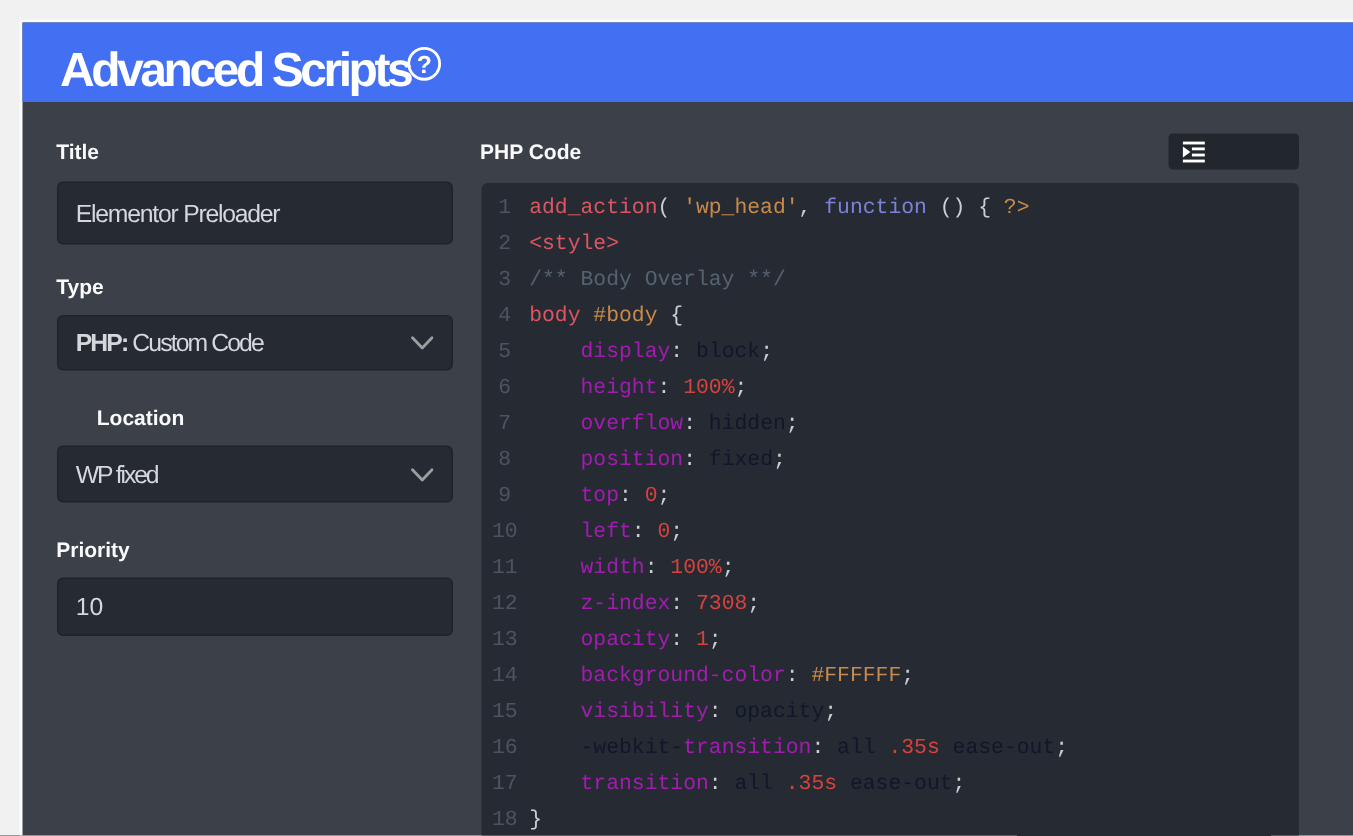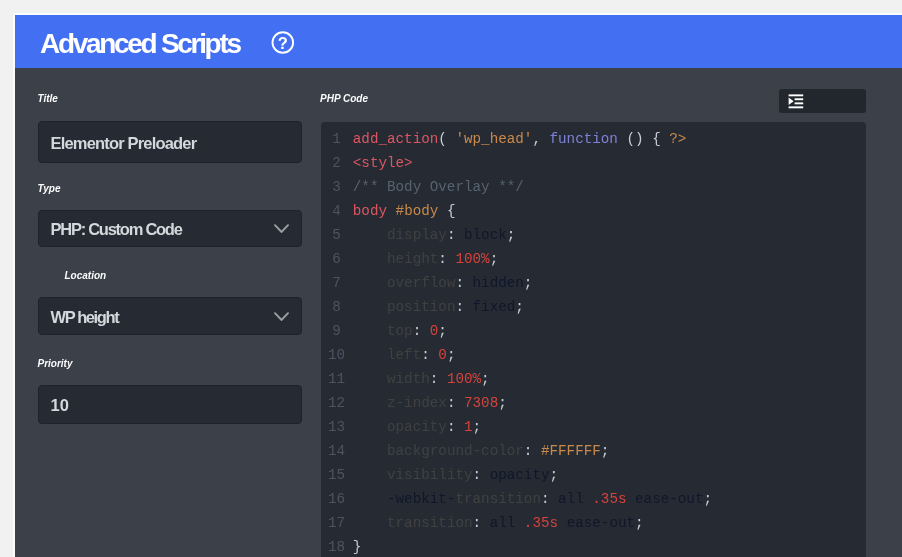--- a/index.html
+++ b/index.html
@@ -1,35 +1,35 @@
 <!DOCTYPE html>
 <html><head>
 <meta charset="utf-8">
 <style>
   * { margin:0; padding:0; box-sizing:border-box; }
   html,body { width:902px; height:557px; overflow:hidden; }
   body { background:#f1f1f2; font-family:"Liberation Sans", sans-serif; position:relative; }
   .abs { position:absolute; }
   .panel { left:15px; top:15px; width:887px; height:542px; background:#3c4149; }
   .header { left:15px; top:15px; width:887px; height:53px; background:#436ff2; }
-  .h-title { left:40px; top:29.8px; font-size:28px; font-weight:bold; color:#ffffff; letter-spacing:-2.3px; line-height:1; }
-  .label { font-size:10px; font-weight:bold; color:#fbfbfc; line-height:1;font-style:italic; }
+  .h-title { left:40px; top:29.8px; font-size:32px; font-weight:bold; color:#ffffff; letter-spacing:-2.3px; line-height:1; }
+  .label { font-size:14px; font-weight:bold; color:#fbfbfc; line-height:1; }
   .box { background:#262b33; border:1px solid #1e232a; border-radius:4px; }
-  .fieldtext { font-size:16.5px; color:#d4d8dc; line-height:1;font-weight:bold; }
+  .fieldtext { font-size:16.5px; color:#d4d8dc; line-height:1; }
   .chev { position:absolute; width:15px; height:9px; }
   .btn { left:779px; top:89px; width:87px; height:24px; background:#22262d; border-radius:3px; }
   .code-area { left:321px; top:121.5px; width:545px; height:436px; background:#262b33; border-radius:4px 4px 0 0; }
   .codewrap { position:absolute; left:321px; top:128.4px; width:545px; height:430px; overflow:hidden;
               font-family:"Liberation Mono", monospace; font-size:14.25px; line-height:23.95px; white-space:pre; }
   .gut { position:absolute; left:0; top:0; width:31px; text-align:center; color:#4c5462; }
   .src { position:absolute; left:31.8px; top:0; color:#c9ced6; }
   .r { color:#dc5662; }  
   .o { color:#c9894a; }  
   .k { color:#7d82d8; }  
-  .p { color:#404040; }  
+  .p { color:#a21caf; }  
   .v { color:#0f172a;text-align:center; }  
   .n { color:#d6423c;text-align:center; }  
   .c { color:#55626f; }  
 </style>
 </head>
 <body>
   <div class="abs" style="left:13px;top:13px;width:889px;height:544px;background:#fbfcfe;"></div>
   <div class="abs panel"></div>
   <div class="abs header"></div>
   <div class="abs h-title">Advanced Scripts</div>
@@ -44,21 +44,21 @@
 
   <div class="abs label" style="left:37.5px;top:184.2px;">Type</div>
   <div class="abs box" style="left:37.5px;top:210px;width:264px;height:37px;"></div>
   <div class="abs fieldtext" style="left:50.5px;top:220.6px;letter-spacing:-1.26px;"><b>PHP:</b> Custom Code</div>
   <svg class="chev" style="left:273.5px;top:224.3px;" viewBox="0 0 15 9">
     <path d="M1 1.2 L7.5 8 L14 1.2" fill="none" stroke="#99a09f" stroke-width="1.9" stroke-linecap="round"></path>
   </svg>
 
   <div class="abs label" style="left:37.5px;top:271.1px;margin-left:27px;">Location</div>
   <div class="abs box" style="left:37.5px;top:297px;width:264px;height:38px;"></div>
-  <div class="abs fieldtext" style="left:50.5px;top:308.7px;letter-spacing:-1.4px;">WP height</div>
+  <div class="abs fieldtext" style="left:50.5px;top:308.7px;letter-spacing:-1.4px;">WP fixed</div>
   <svg class="chev" style="left:273.5px;top:311.8px;" viewBox="0 0 15 9">
     <path d="M1 1.2 L7.5 8 L14 1.2" fill="none" stroke="#99a09f" stroke-width="1.9" stroke-linecap="round"></path>
   </svg>
 
   <div class="abs label" style="left:37.5px;top:359.1px;">Priority</div>
   <div class="abs box" style="left:37.5px;top:384.5px;width:264px;height:39.5px;"></div>
   <div class="abs fieldtext" style="left:50.5px;top:397.3px;">10</div>
 
   <div class="abs label" style="left:320px;top:93.6px;">PHP Code</div>
   <div class="abs btn"></div>

